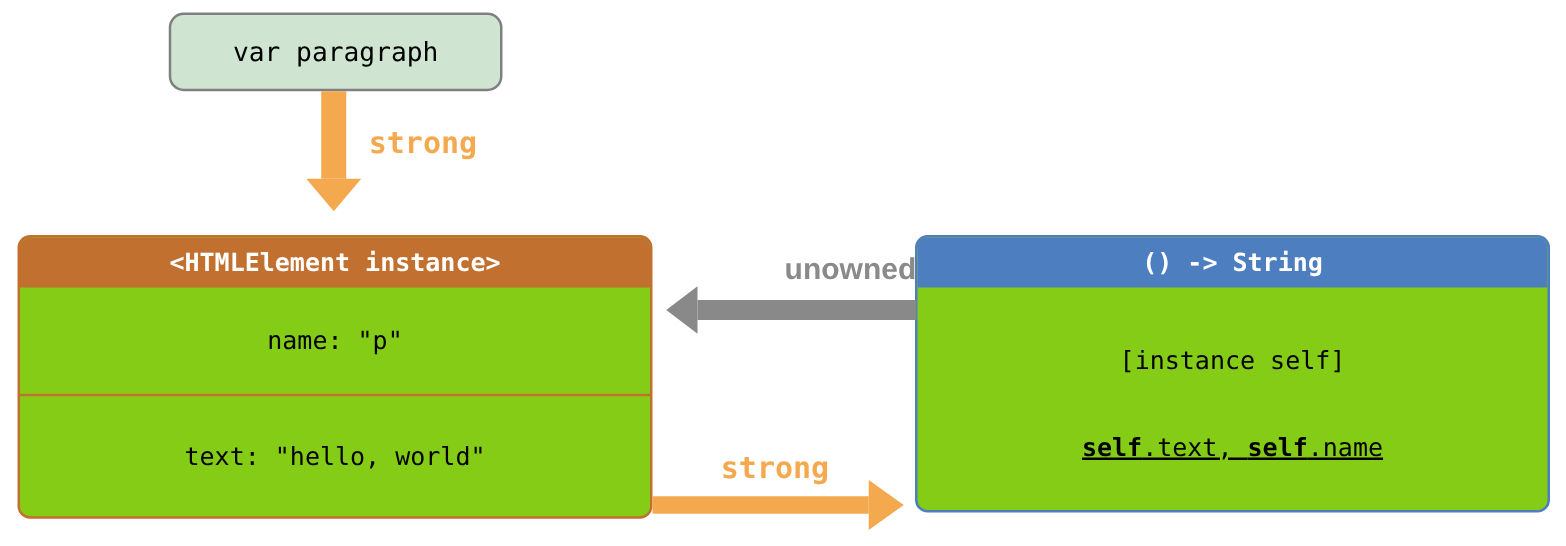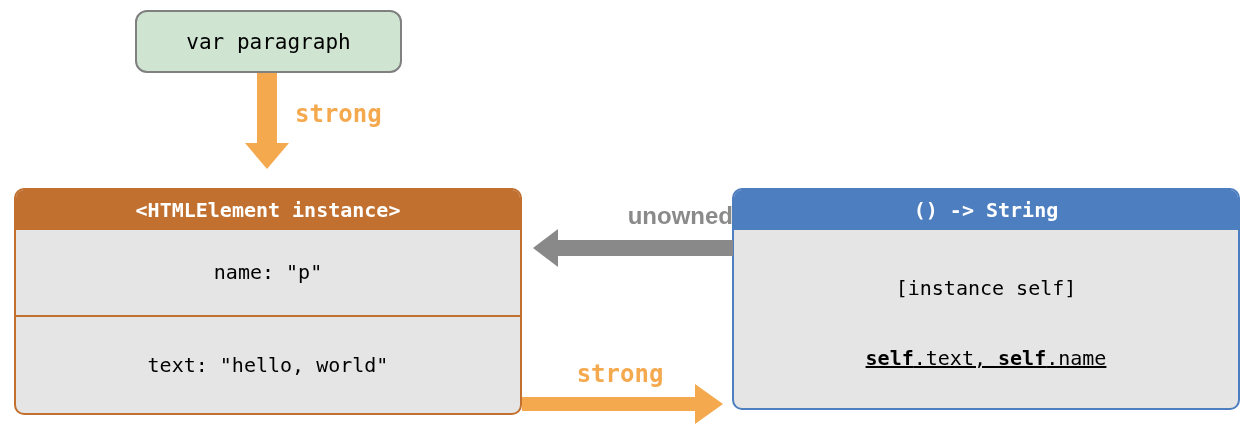--- a/index.html
+++ b/index.html
@@ -61,21 +61,21 @@
   .lbl-strong-bottom { left: 540px; top: 360px; width: 160px; text-align: center; color: #f5a94f; }
 
   
   .record {
     position: absolute;
     box-sizing: border-box;
     border-radius: 10px;
     overflow: hidden;
     display: flex;
     flex-direction: column;
-    background: #e5e5e5;
+    background: #84cc16;
   }
   .record-header {
     flex: 0 0 40px;
     display: flex; align-items: center; justify-content: center;
     color: #ffffff;
     font-weight: bold;
     font-size: 20px;
   }
 
   .instance-box {

